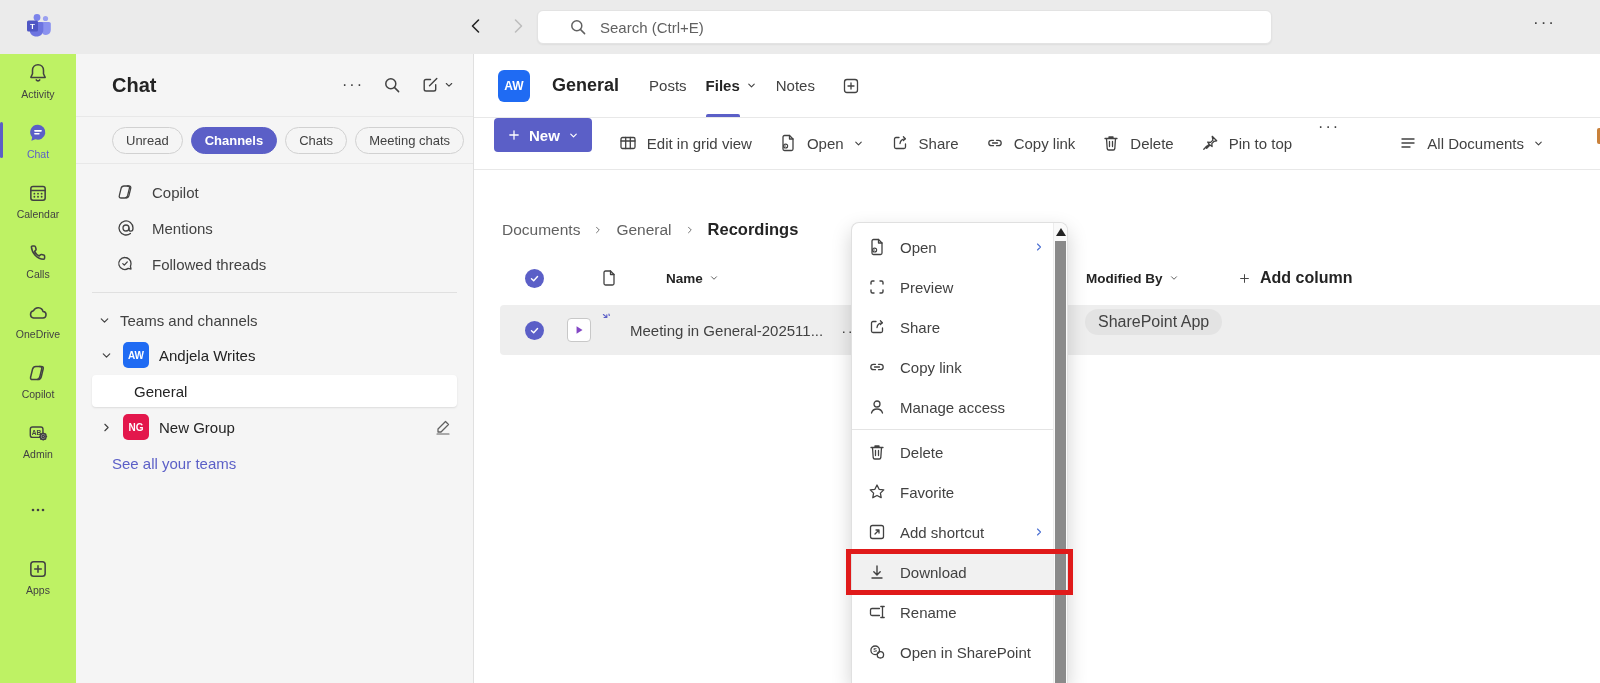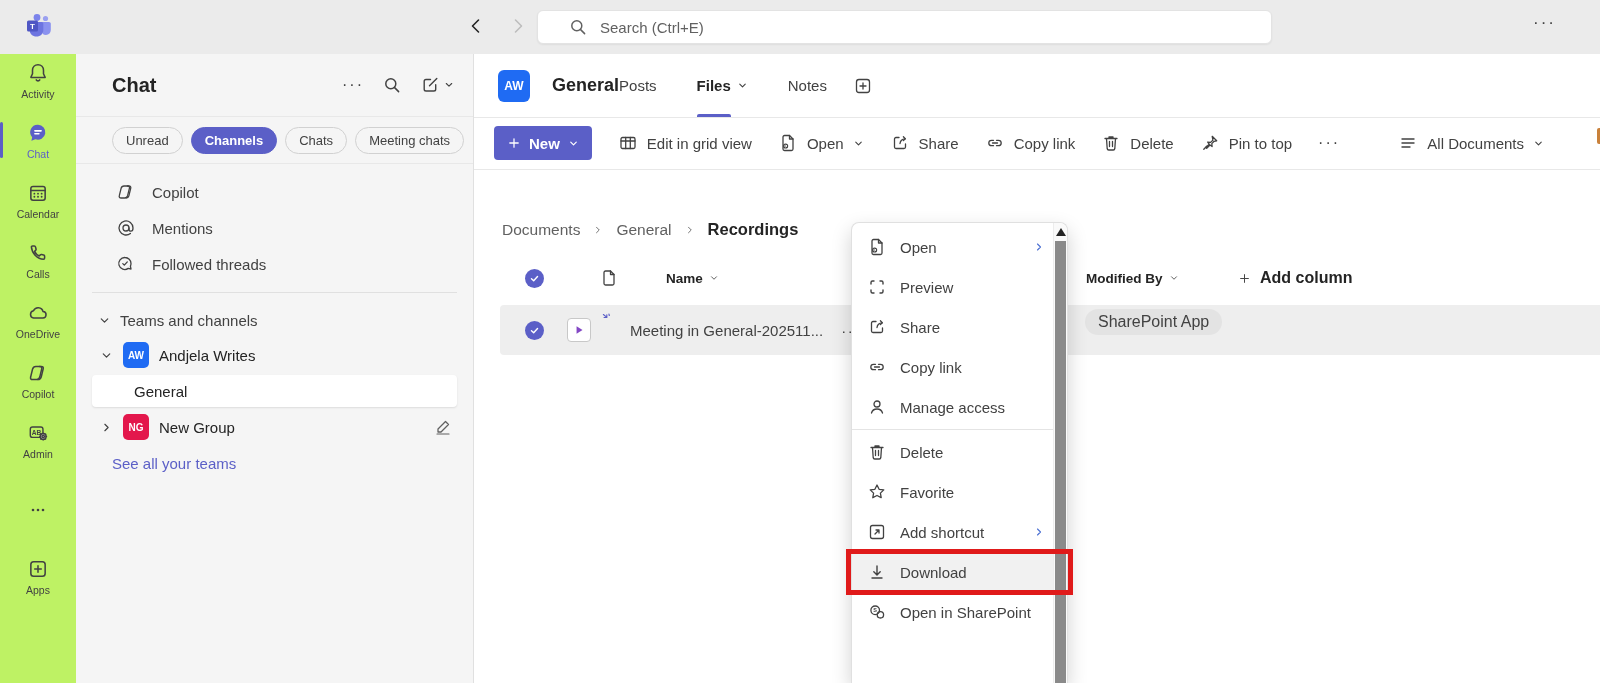--- a/index.html
+++ b/index.html
@@ -55,28 +55,28 @@
     display:flex; align-items:center; padding-left:42px; font-size:15px; color:#242424; cursor:pointer; }
   .team-row .spacer { flex:1; }
   .see-all { margin-top:10px; padding-left:36px; font-size:15px; color:#5b5fc7; cursor:pointer; }
 
   
   .main { position:absolute; left:474px; top:54px; right:0; bottom:0; background:#fff; }
   .chheader { height:64px; border-bottom:1px solid #e8e8e8; display:flex; align-items:center; padding-left:24px; }
   .ch-avatar { width:32px; height:32px; border-radius:6px; background:#1f6bf3; color:#fff; font-size:12px;
     font-weight:bold; display:flex; align-items:center; justify-content:center; }
   .ch-title { font-size:18px; font-weight:bold; color:#242424; margin-left:22px; }
-  .tabs { display:flex; align-items:center; gap:40px; height:100%; }
+  .tabs { display:flex; align-items:center; margin-left:30px; gap:19px; height:100%; }
   .tab { position:relative; height:100%; display:flex; align-items:center; gap:6px; font-size:15px; color:#424242; cursor:pointer; }
   .tab.active { font-weight:bold; color:#242424; }
   .tab.active .underline { position:absolute; bottom:0; left:0; width:34px; height:3px; background:#5b5fc7; border-radius:2px 2px 0 0; }
   .add-tab { margin-left:26px; cursor:pointer; color:#424242; }
 
   
-  .cmdbar { height:52px; border-bottom:1px solid #e8e8e8; display:flex; align-items:center; padding:0 56px 1px 20px; gap:26px; position:relative; }
+  .cmdbar { height:52px; border-bottom:1px solid #e8e8e8; display:flex; padding:0 56px 1px 20px; gap:26px; position:relative; }
   .btn-new { height:34px; display:flex; align-items:center; gap:8px; background:#5b5fc7; color:#fff; border:none;
     border-radius:4px; padding:0 13px; font-size:15px; font-weight:bold; cursor:pointer; font-family:"Liberation Sans",sans-serif; }
   .cmd { display:flex; align-items:center; gap:9px; font-size:15px; color:#424242; cursor:pointer; white-space:nowrap; }
   .cmd-more { font-size:16px; letter-spacing:2px; color:#424242; cursor:pointer; }
   .cmd-spacer { flex:1; }
   .sliver { position:absolute; right:0; top:10px; width:3px; height:16px; background:#c9813a; border-radius:2px 0 0 2px; }
 
   
   .breadcrumb { display:flex; align-items:center; gap:13px; margin-top:50px; padding-left:28px; font-size:15.5px; color:#616161; }
   .breadcrumb .sep { color:#757575; font-size:13px; }
@@ -532,20 +532,27 @@
         </svg>
     </div>
     <div class="mi hl">
       <svg class="ic" viewBox="0 0 20 20" fill="none" stroke="#424242" stroke-width="1.4">
           <path d="M10 4v8.5M6.8 9.7l3.2 3.2 3.2-3.2M5 16h10"></path>
         </svg>
       <span>Download</span>
     </div>
     <div class="mi">
       <svg class="ic" viewBox="0 0 20 20" fill="none" stroke="#424242" stroke-width="1.3">
+          <path d="M12.5 6.5H5a1.5 1.5 0 0 0-1.5 1.5v4A1.5 1.5 0 0 0 5 13.5h7.5"></path>
+          <path d="M15.5 4.5v11M13.8 4.5h3.4M13.8 15.5h3.4"></path>
+        </svg>
+      <span>Rename</span>
+    </div>
+    <div class="mi">
+      <svg class="ic" viewBox="0 0 20 20" fill="none" stroke="#424242" stroke-width="1.3">
           <circle cx="8.2" cy="8.3" r="4.3"></circle>
           <circle cx="13.4" cy="12.8" r="3.2"></circle>
           <text x="8.2" y="10.4" font-size="5.5" font-weight="bold" fill="#424242" stroke="none" text-anchor="middle" font-family="Liberation Sans, sans-serif">S</text>
         </svg>
       <span>Open in SharePoint</span>
     </div>
 
     <div class="scrollbar">
       <span class="sb-up"></span>
       <span class="sb-thumb"></span>

